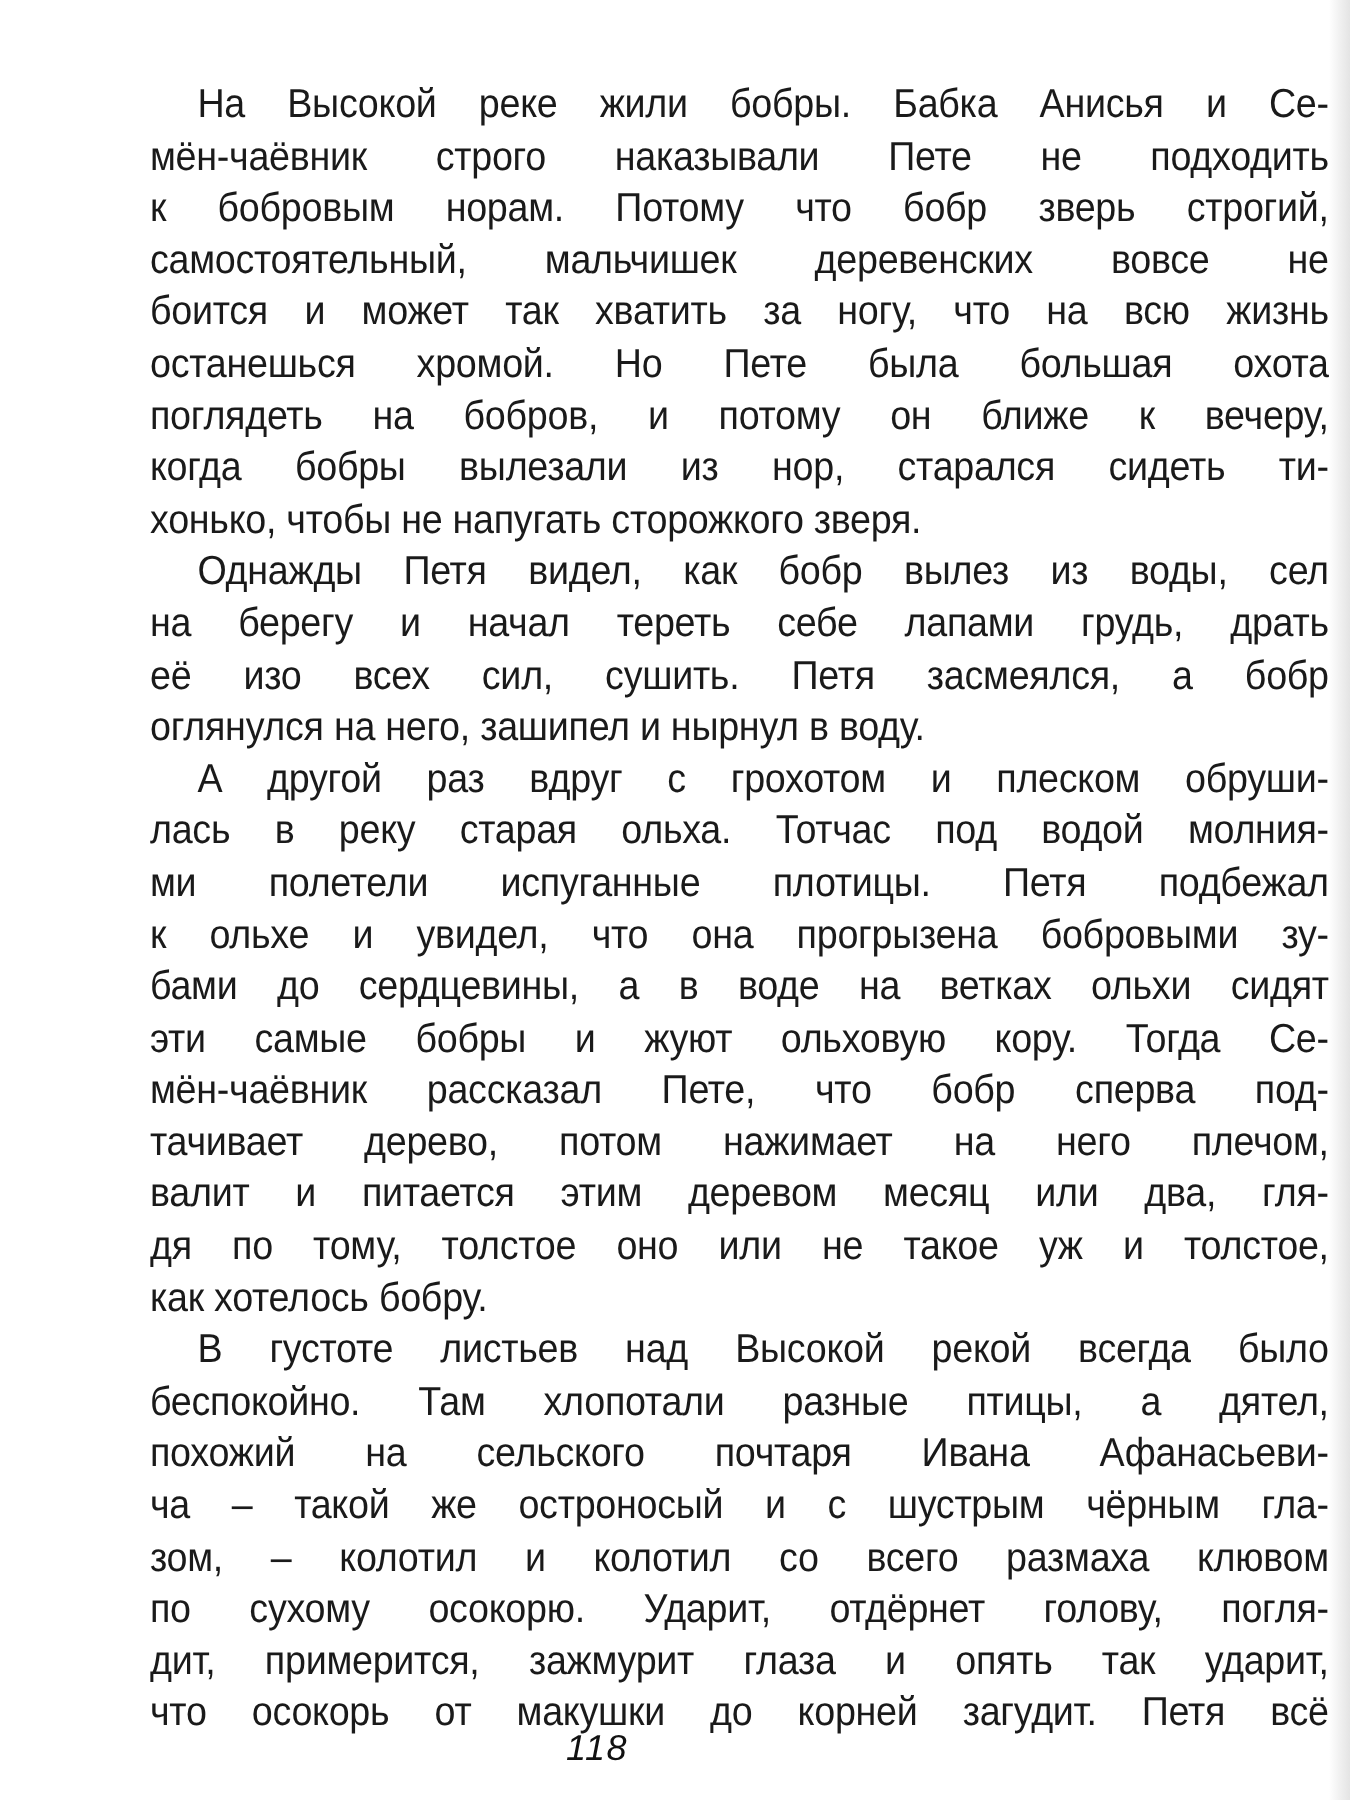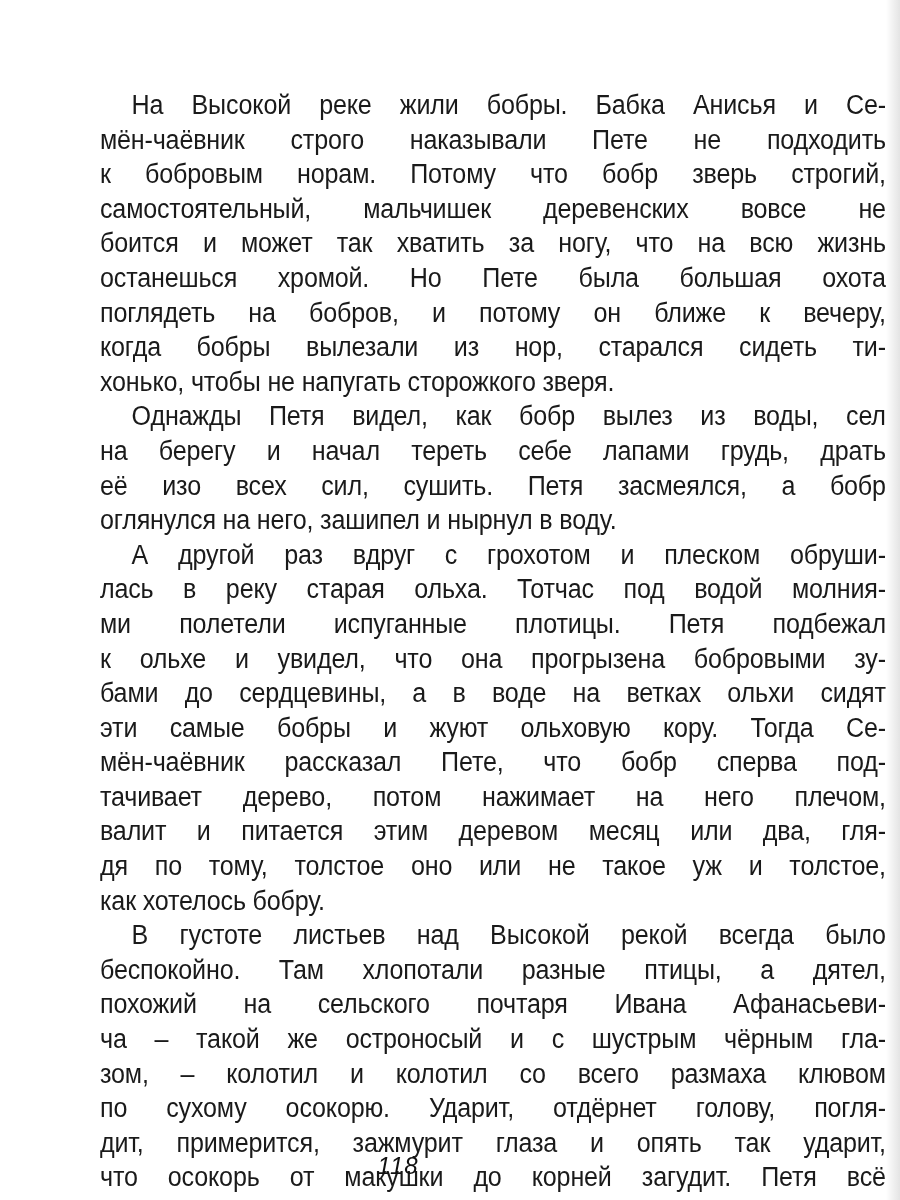--- a/index.html
+++ b/index.html
@@ -21,21 +21,20 @@
       right: 0;
       width: 14px;
       height: 1200px;
       background: linear-gradient(to right, #ffffff 0%, #f1f1f1 50%, #e4e4e4 100%);
     }
     .text-block {
       position: absolute;
       left: 100px;
       top: 52px;
       width: 786px;
-      margin-top: 36px;
     }
     .line {
       height: 34.6px;
       line-height: 34.6px;
       font-size: 27px;
       white-space: nowrap;
       text-align: justify;
       text-align-last: justify;
       letter-spacing: -0.2px;
       transform: scaleX(0.93);

